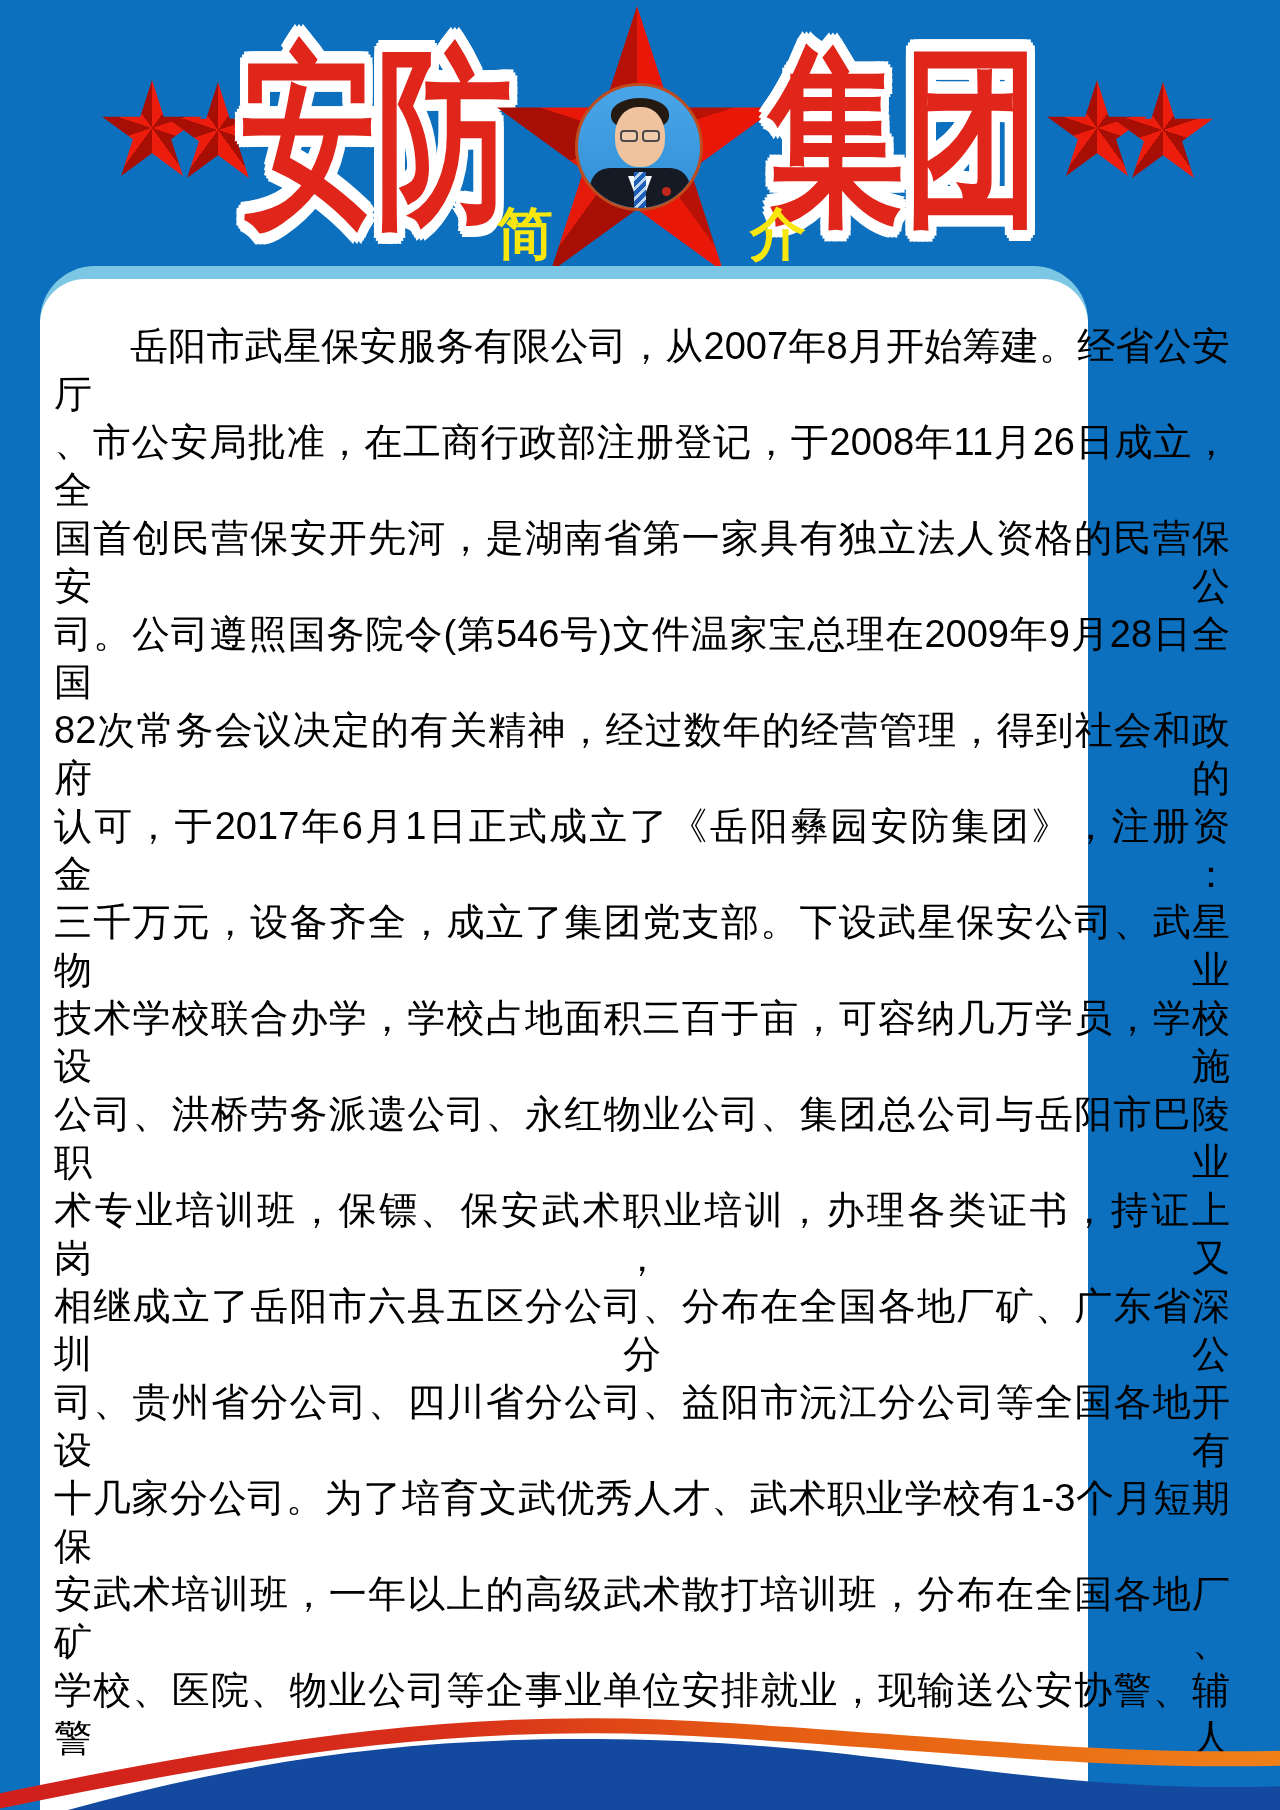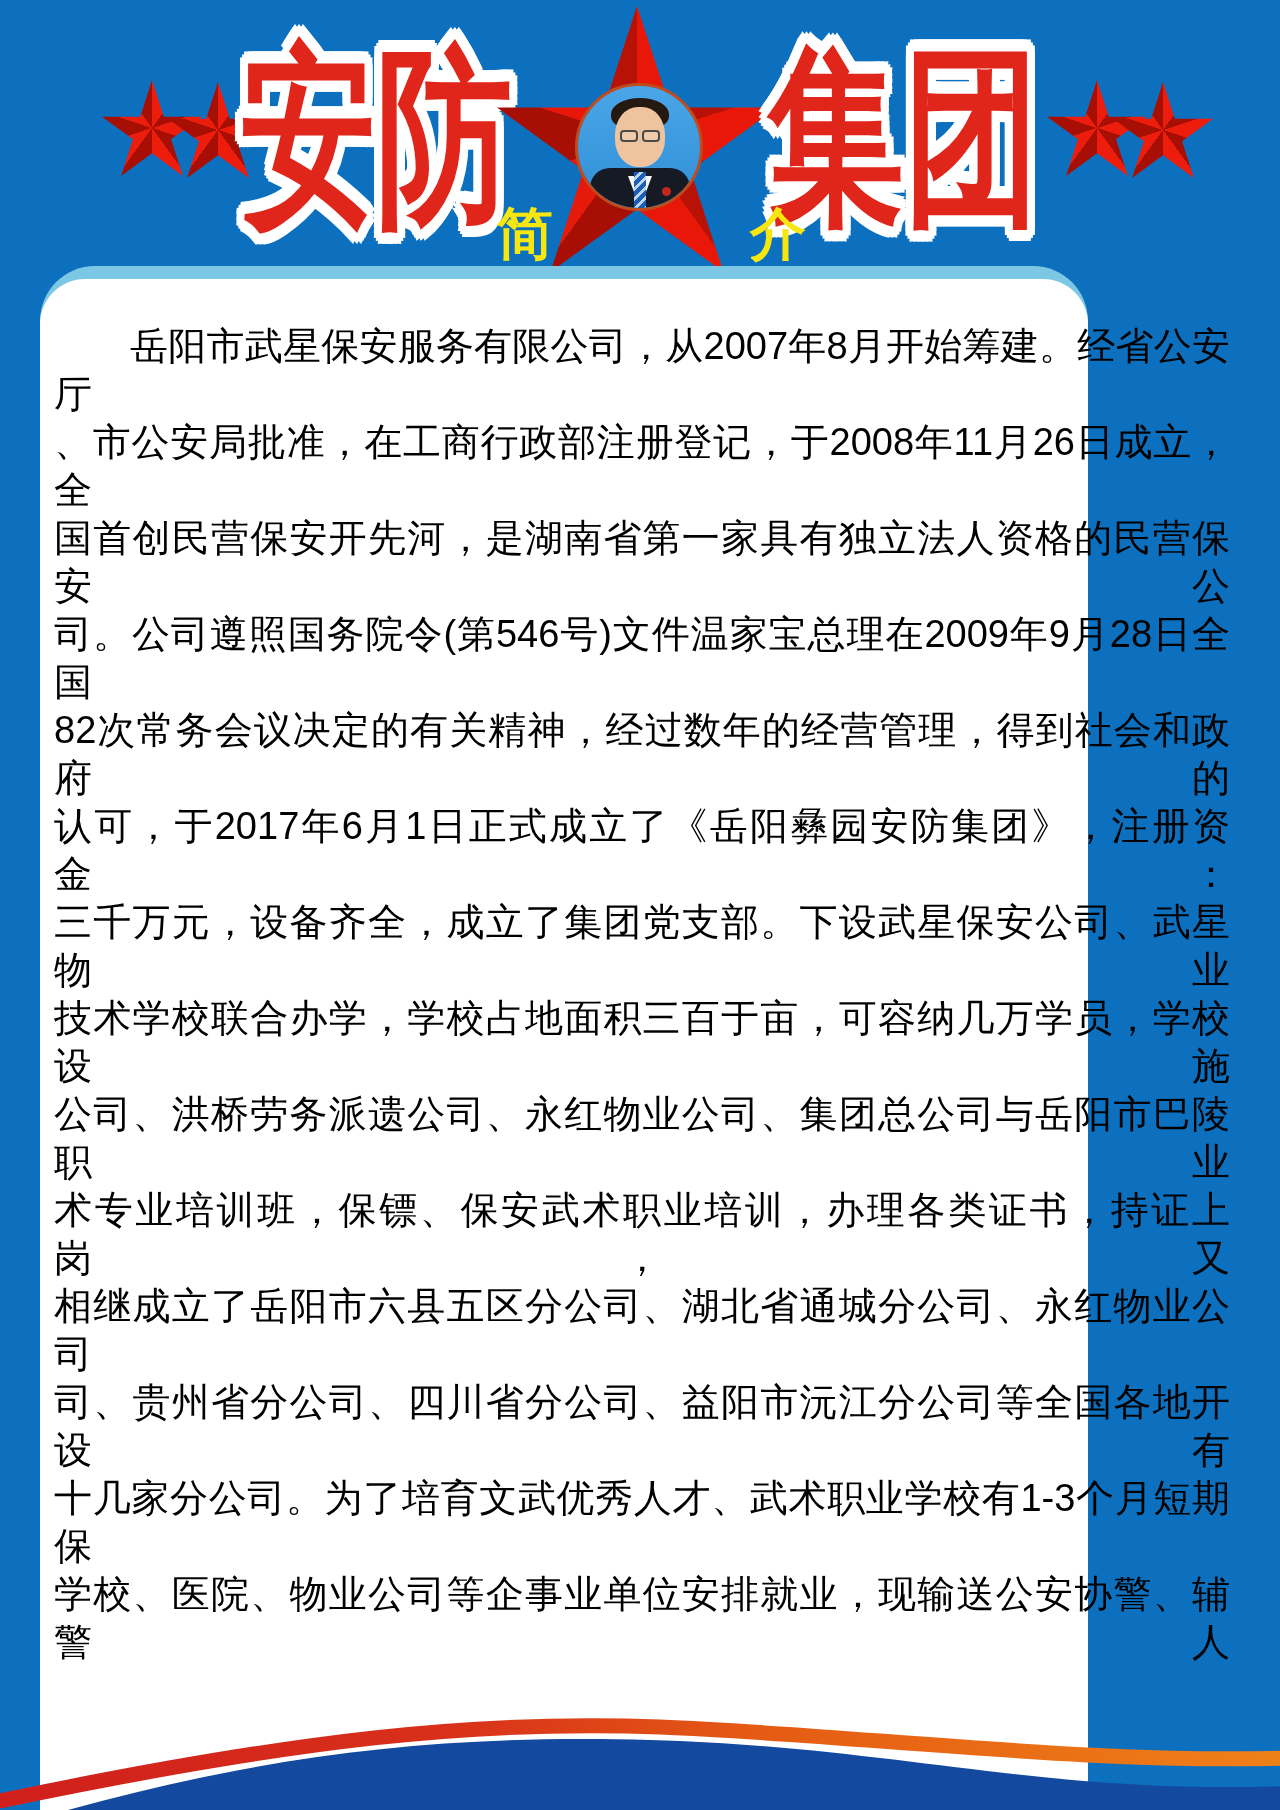--- a/index.html
+++ b/index.html
@@ -140,23 +140,24 @@
           <div class="text-line">岳阳市武星保安服务有限公司，从2007年8月开始筹建。经省公安厅</div>
           <div class="text-line">、市公安局批准，在工商行政部注册登记，于2008年11月26日成立，全</div>
           <div class="text-line">国首创民营保安开先河，是湖南省第一家具有独立法人资格的民营保安公</div>
           <div class="text-line">司。公司遵照国务院令(第546号)文件温家宝总理在2009年9月28日全国</div>
           <div class="text-line">82次常务会议决定的有关精神，经过数年的经营管理，得到社会和政府的</div>
           <div class="text-line">认可，于2017年6月1日正式成立了《岳阳彝园安防集团》，注册资金：</div>
           <div class="text-line">三千万元，设备齐全，成立了集团党支部。下设武星保安公司、武星物业</div>
           <div class="text-line">技术学校联合办学，学校占地面积三百于亩，可容纳几万学员，学校设施</div>
           <div class="text-line">公司、洪桥劳务派遗公司、永红物业公司、集团总公司与岳阳市巴陵职业</div>
           <div class="text-line">术专业培训班，保镖、保安武术职业培训，办理各类证书，持证上岗，又</div>
-          <div class="text-line">相继成立了岳阳市六县五区分公司、湖北省通城分公司、永红物业公司</div>
+          <div class="text-line">相继成立了岳阳市六县五区分公司、分布在全国各地厂矿、广东省深圳分公</div>
           <div class="text-line">司、贵州省分公司、四川省分公司、益阳市沅江分公司等全国各地开设有</div>
           <div class="text-line">十几家分公司。为了培育文武优秀人才、武术职业学校有1-3个月短期保</div>
+          <div class="text-line">安武术培训班，一年以上的高级武术散打培训班，分布在全国各地厂矿、</div>
           <div class="text-line">学校、医院、物业公司等企事业单位安排就业，现输送公安协警、辅警人</div>
         </div>
     </div>
   </div>
 
   <svg class="footer" viewBox="0 0 1280 120" preserveAspectRatio="none">
     <defs>
       <linearGradient id="orangeGrad" x1="0" y1="0" x2="1" y2="0">
         <stop offset="0" stop-color="#d01f1c"></stop>
         <stop offset="0.35" stop-color="#d8301a"></stop>

